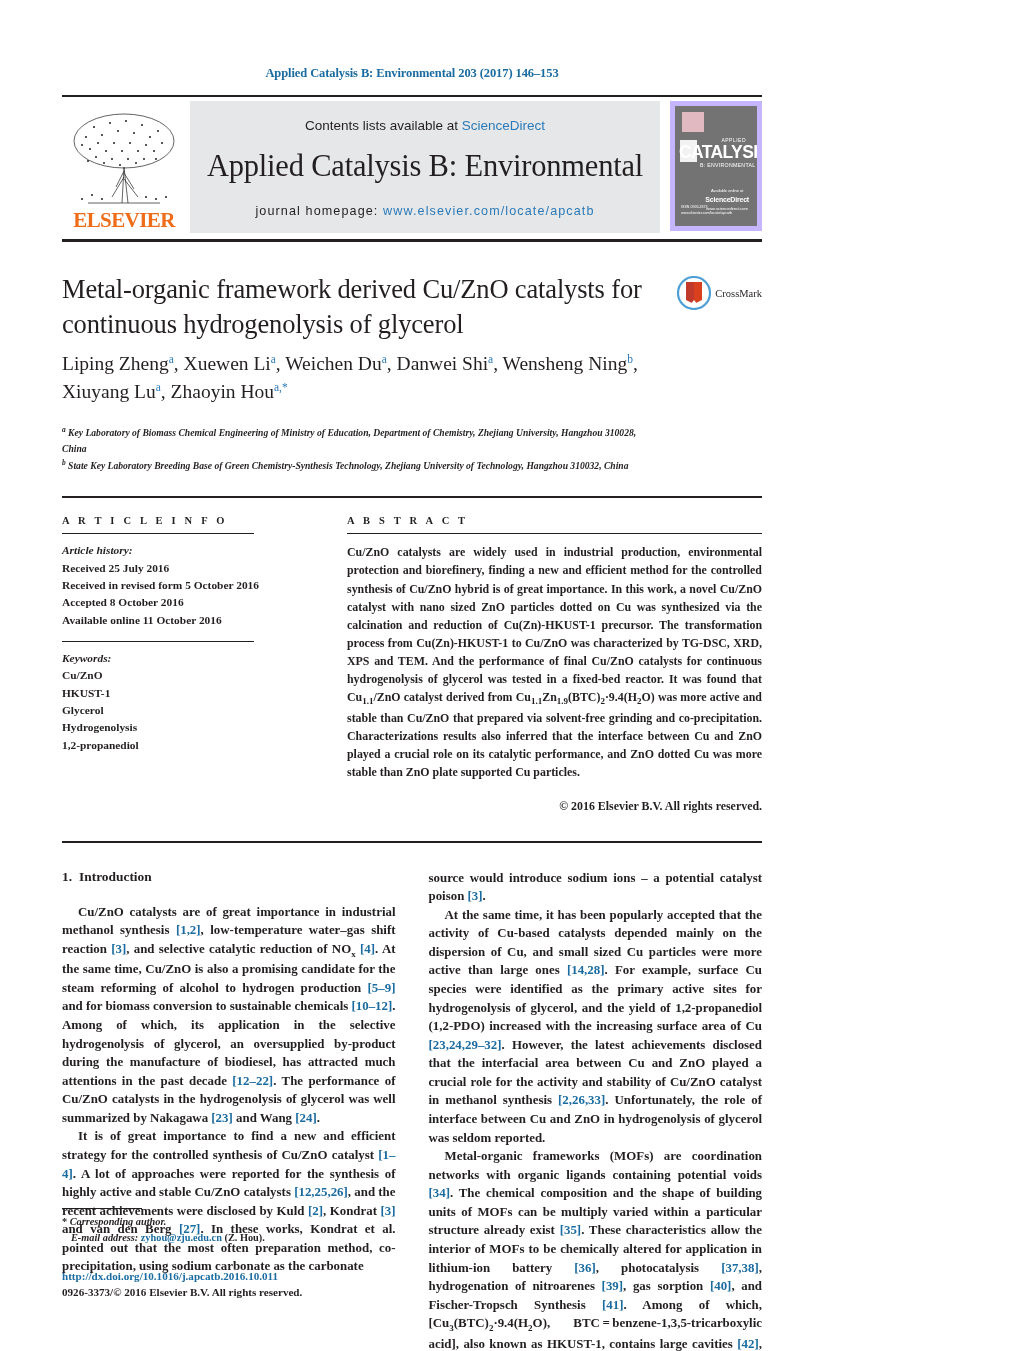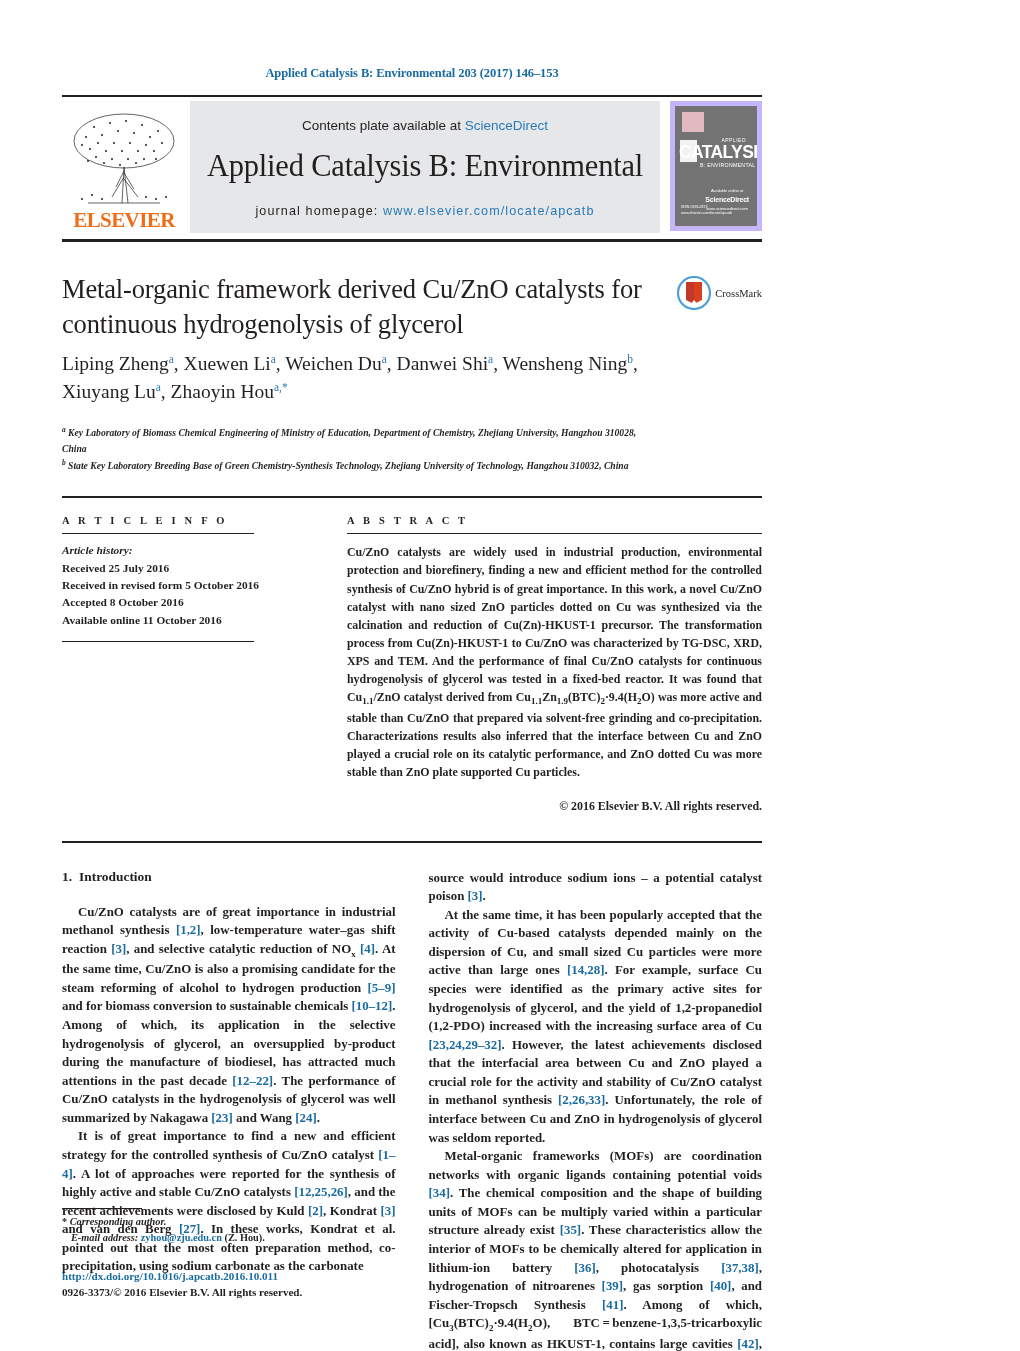--- a/index.html
+++ b/index.html
@@ -352,21 +352,21 @@
           <circle cx="88" cy="92" r="1"></circle>
             <circle cx="14" cy="92" r="1"></circle>
             <circle cx="98" cy="90" r="1"></circle>
         </g>
       </svg>
       <div class="elsevier-word">ELSEVIER</div>
     </div>
 
     <div class="masthead-center">
       <div class="contents-line">
-        <span>Contents plate available at </span><span class="sd">ScienceDirect</span>
+        <span>Contents lists available at </span><span class="sd">ScienceDirect</span>
       </div>
       <div class="journal-title">Applied Catalysis B: Environmental</div>
       <div class="homepage-line">
         <span>journal homepage: </span><span class="url">www.elsevier.com/locate/apcatb</span>
       </div>
     </div>
 
     <div class="cover-thumb">
       <div class="cov-els"></div>
       <div class="cov-appl">APPLIED</div>
@@ -419,20 +419,28 @@
       <div class="hist-block">
         <div class="lbl">Article history:</div>
         <div>Received 25 July 2016</div>
         <div>Received in revised form 5 October 2016</div>
         <div>Accepted 8 October 2016</div>
         <div>Available online 11 October 2016</div>
       </div>
 
       <div class="kw-sep hr-thin-short"></div>
 
+      <div class="kw-block">
+        <div class="lbl">Keywords:</div>
+        <div>Cu/ZnO</div>
+        <div>HKUST-1</div>
+        <div>Glycerol</div>
+        <div>Hydrogenolysis</div>
+        <div>1,2-propanediol</div>
+      </div>
     </div>
 
     <div class="col-abstract">
       <div class="sec-head">A B S T R A C T</div>
       <div class="hr-thin"></div>
       <div class="abstract-body">
         Cu/ZnO catalysts are widely used in industrial production, environmental protection and biorefinery,
         finding a new and efficient method for the controlled synthesis of Cu/ZnO hybrid is of great importance.
         In this work, a novel Cu/ZnO catalyst with nano sized ZnO particles dotted on Cu was synthesized via
         the calcination and reduction of Cu(Zn)-HKUST-1 precursor. The transformation process from Cu(Zn)-HKUST-1

